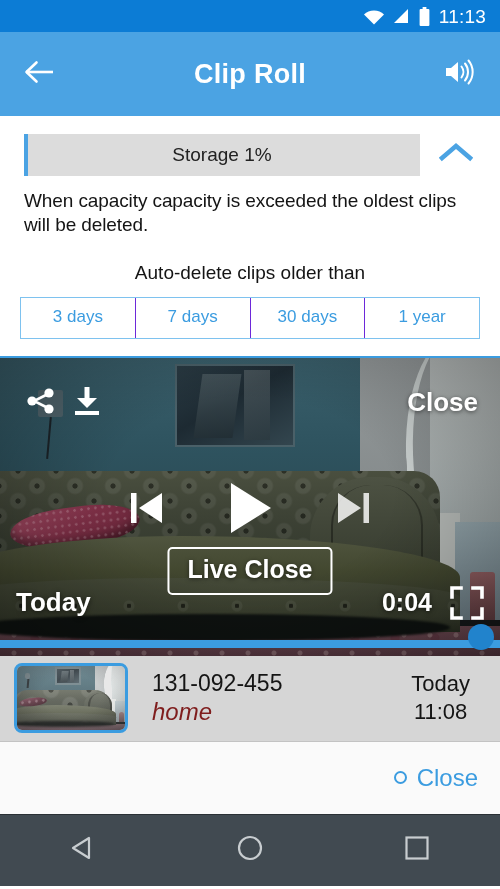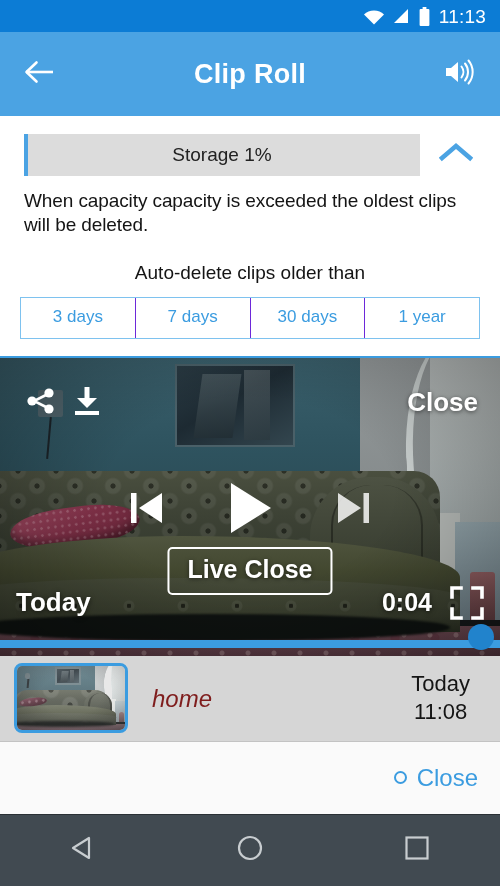--- a/index.html
+++ b/index.html
@@ -387,20 +387,21 @@
     <div class="arm"></div>
     <div class="seat"></div>
     <div class="skirt">
       <div class="skirt-studs"></div>
     </div>
     <div class="shadow"></div>
     <div class="vignette"></div>
   </div>
       </div>
       <div class="clip-meta">
+        <div class="clip-name">131-092-455</div>
         <div class="clip-sub">home</div>
       </div>
       <div class="clip-time">
         <div>Today</div>
         <div>11:08</div>
       </div>
     </div>
   </div>
 
 <div class="filter-bar">

